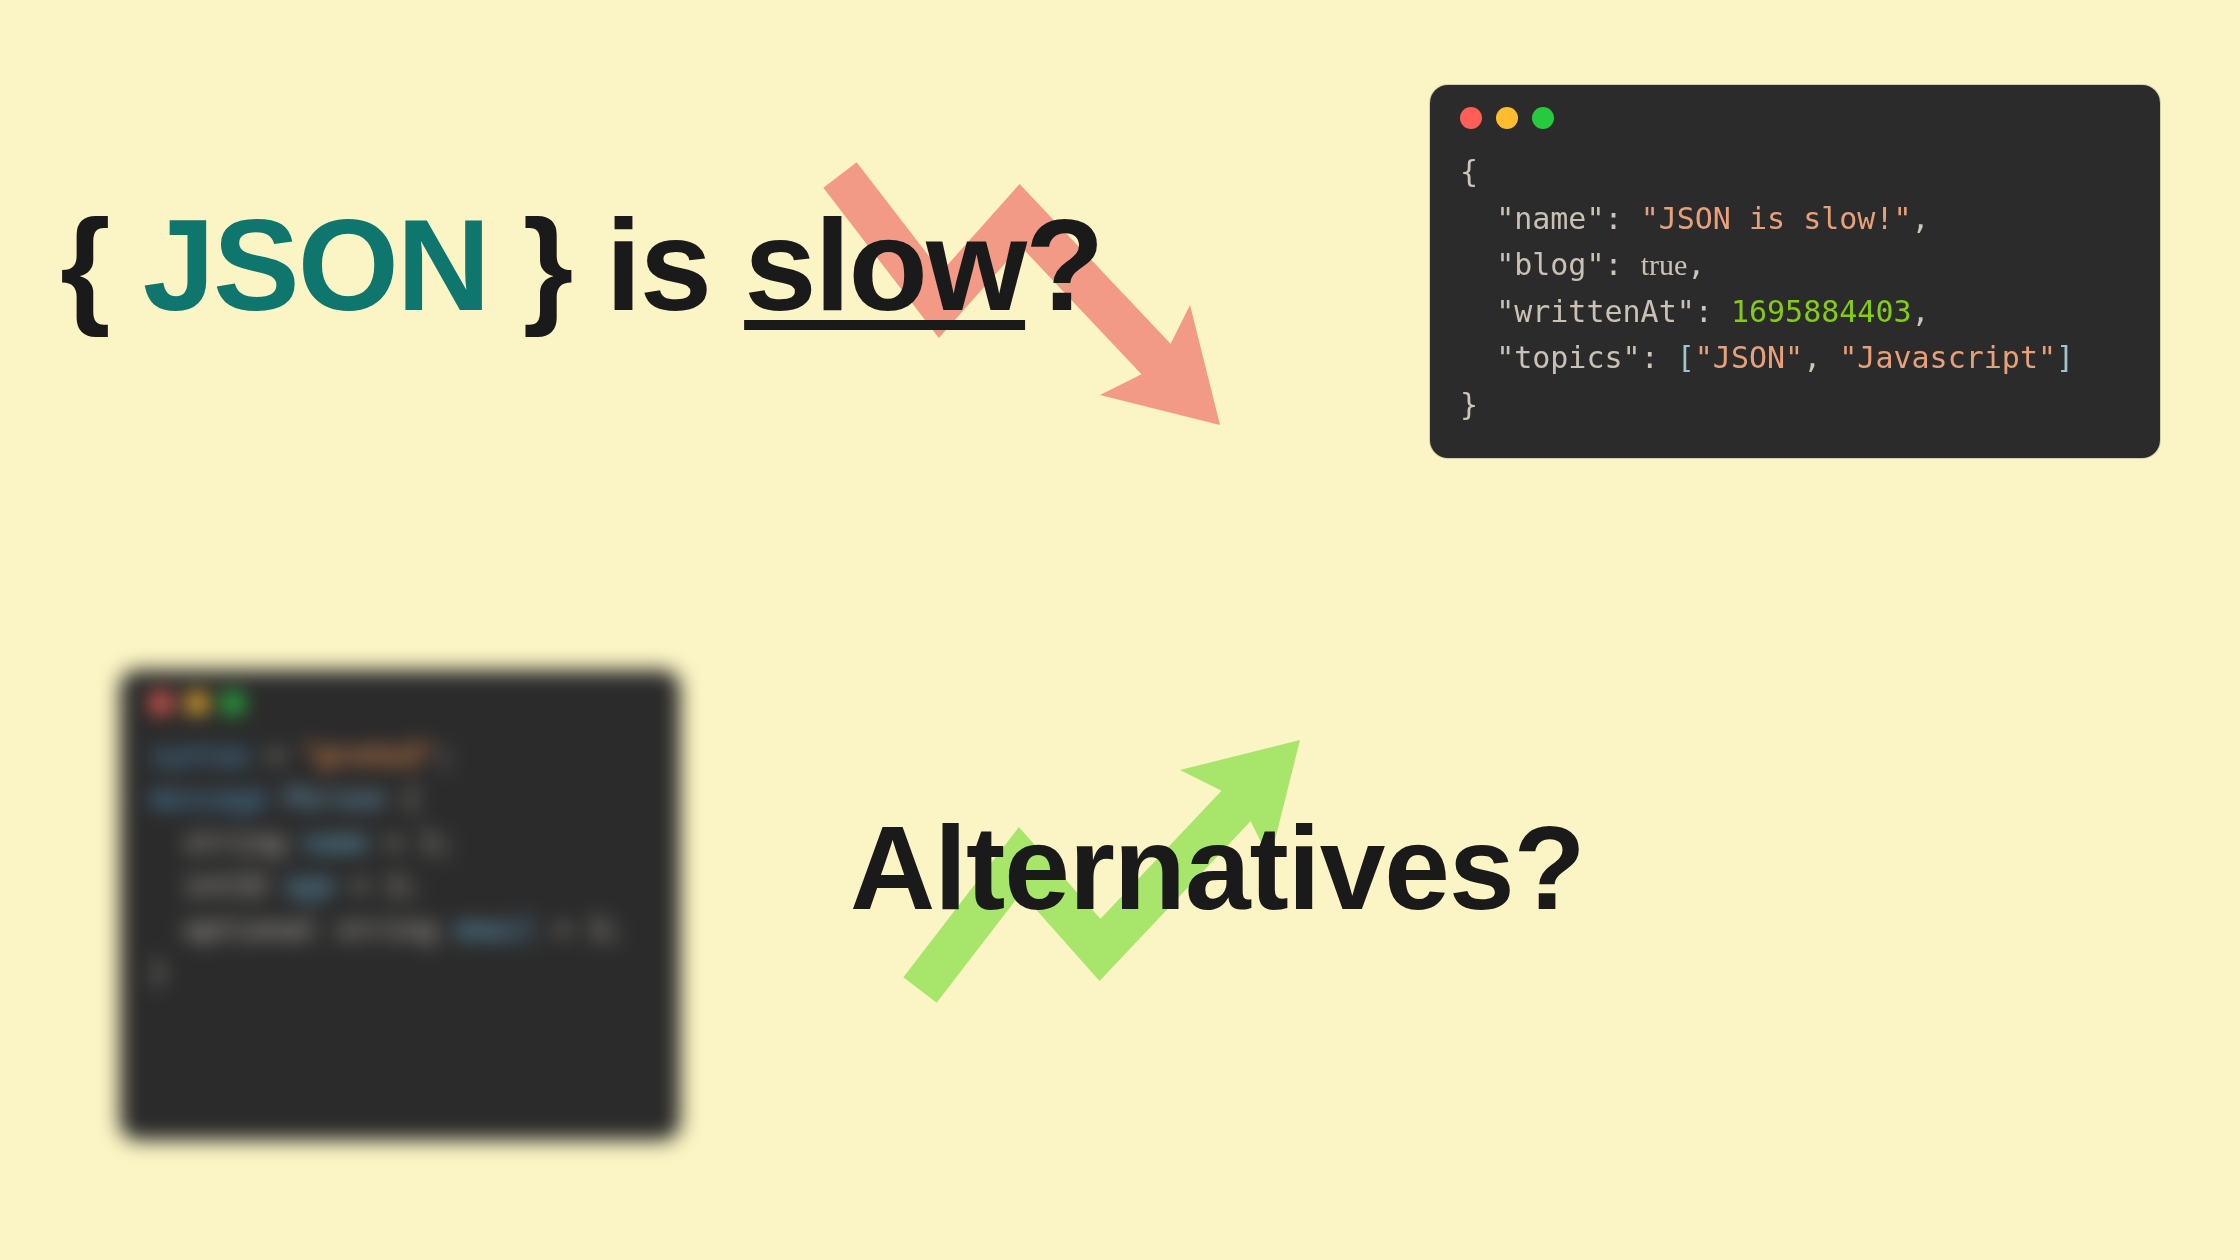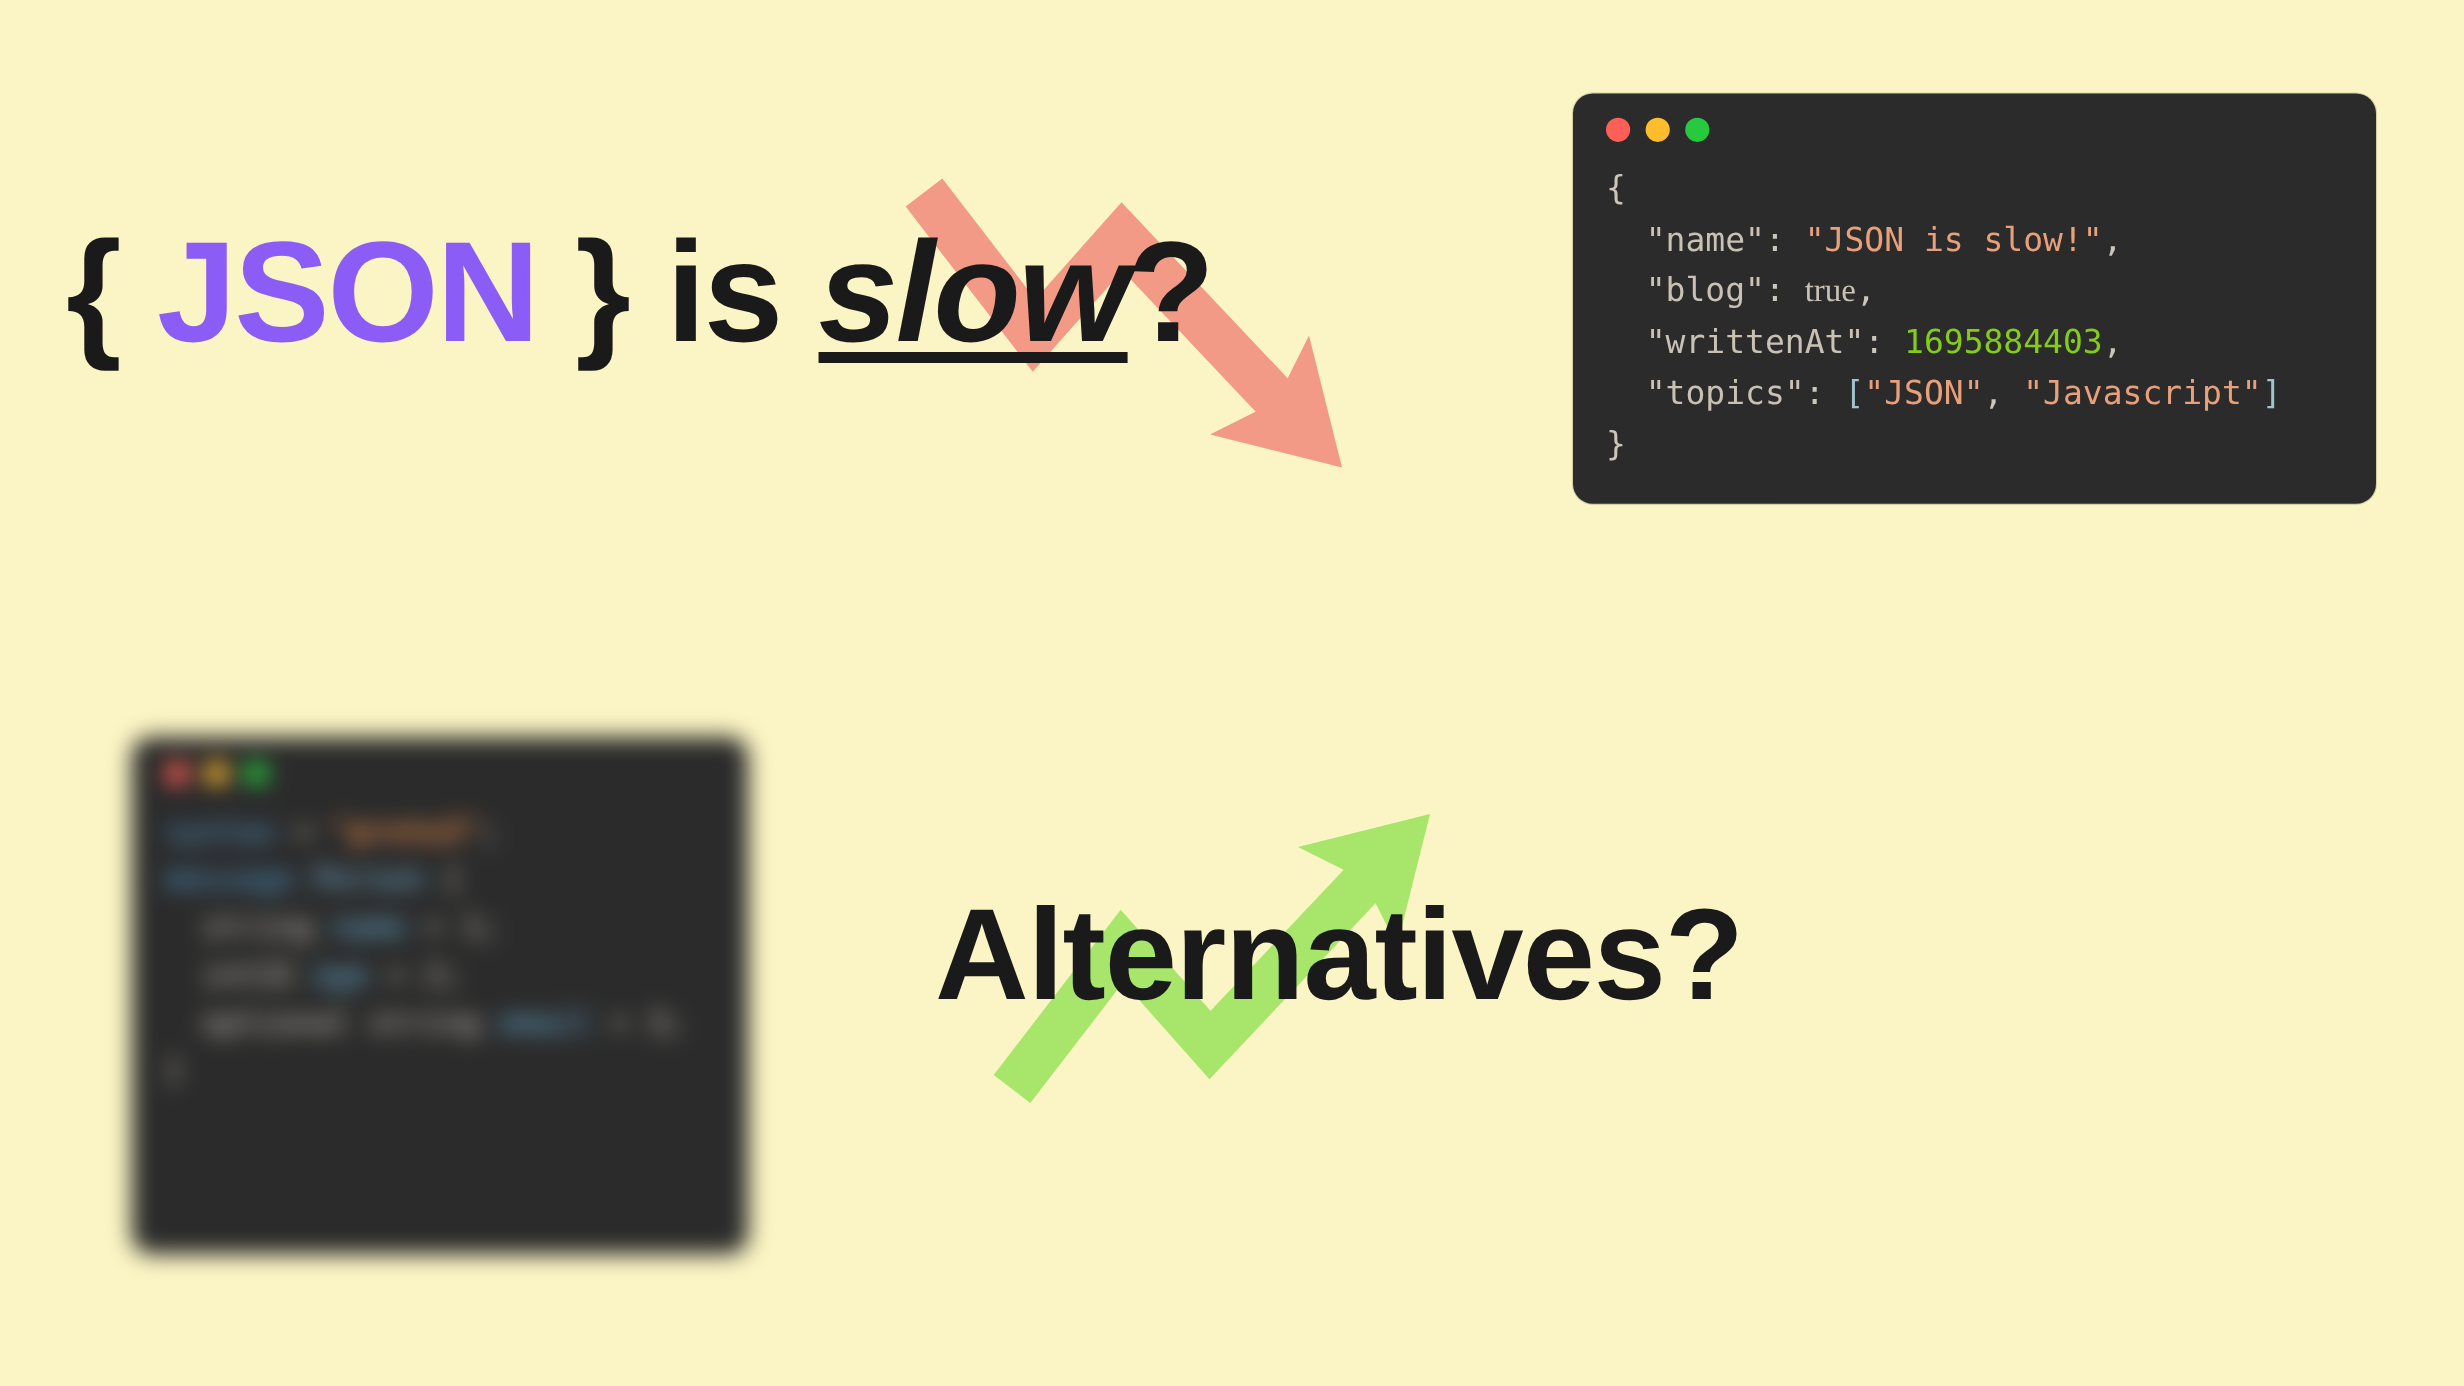--- a/index.html
+++ b/index.html
@@ -18,28 +18,27 @@
     position: absolute;
     left: 60px;
     top: 190px;
     font-size: 130px;
     font-weight: 900;
     color: #1a1a1a;
     letter-spacing: -2px;
     white-space: nowrap;
   }
   .headline .json-word {
-    color: #8b5cf6;
+    color: #0f766e;
     margin-top: 41px;
   }
   .headline .slow-word {
     text-decoration: underline;
     text-decoration-thickness: 10px;
     text-underline-offset: 10px;
-    font-style: italic;
   }
 
   .alt-headline {
     position: absolute;
     left: 850px;
     top: 800px;
     font-size: 118px;
     font-weight: 900;
     color: #1a1a1a;
     letter-spacing: -1px;

